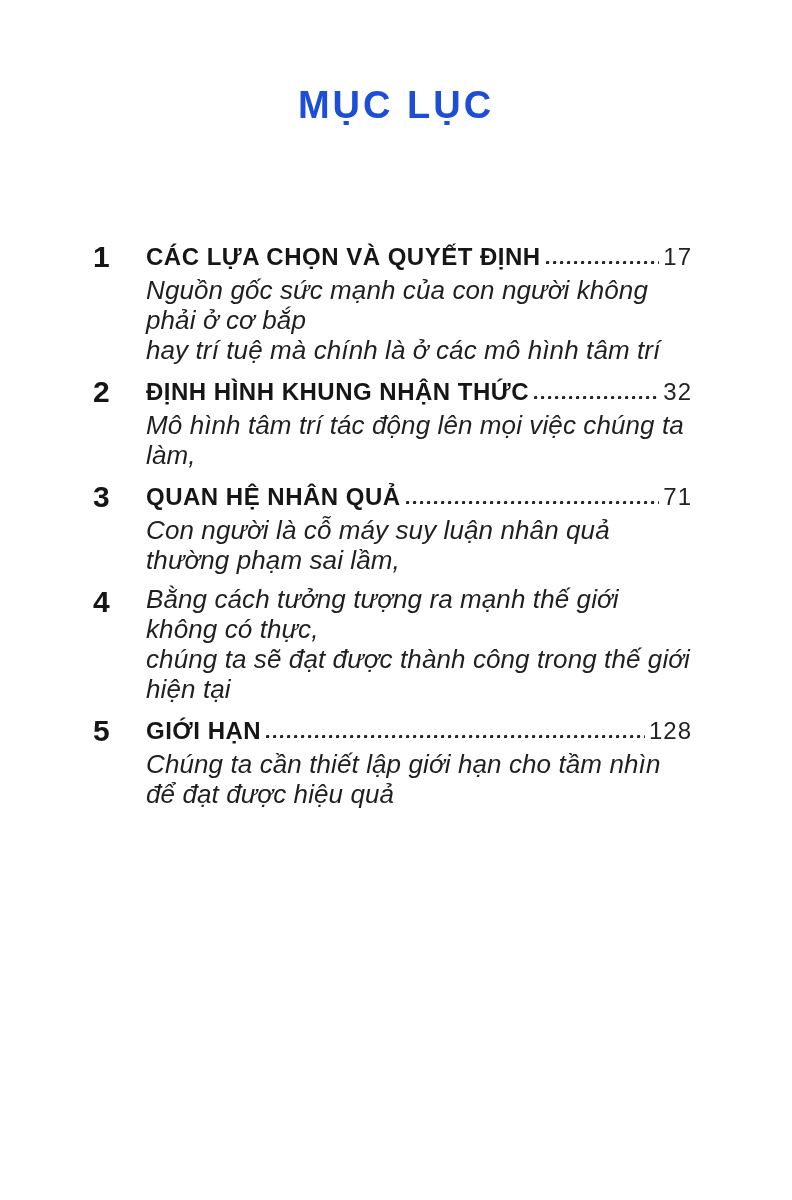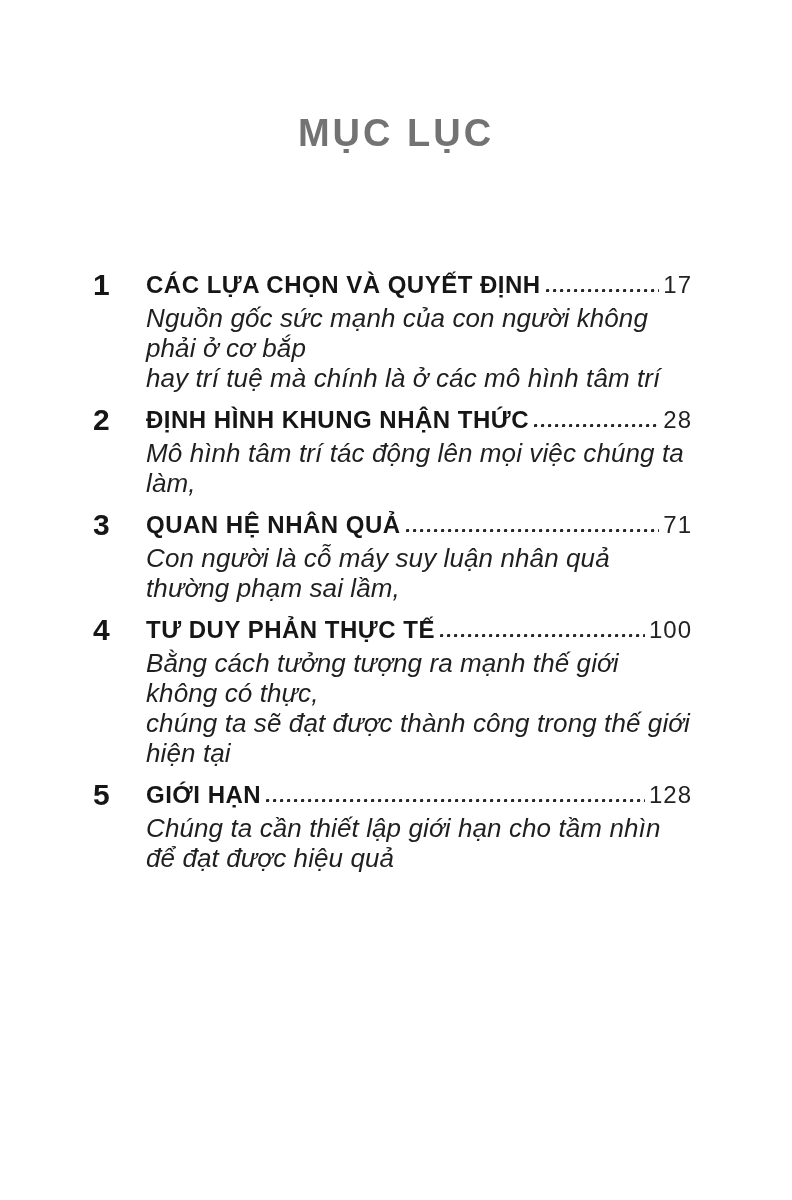--- a/index.html
+++ b/index.html
@@ -10,26 +10,26 @@
   .page {
     position: relative;
     width: 792px;
     height: 1200px;
     background: #ffffff;
     font-family: "Liberation Sans", sans-serif;
     color: #1a1a1a;
     overflow: hidden;
   }
   .page-title {
-    padding-top: 112px;
+    padding-top: 84px;
     text-align: center;
     font-size: 38px;
     font-weight: 700;
     letter-spacing: 3px;
-    color: #737373;
+    color: #1d4ed8;
   }
   .toc {
     margin: 112px 100px 0 93px; 
   }
   .entry {
     display: flex;
     margin-bottom: 9px;
   }
   .entry-num {
     width: 53px;
@@ -101,46 +101,41 @@
         <div class="entry-desc">hay trí tuệ mà chính là ở các mô hình tâm trí</div>
       </div>
     </div>
 
     <div class="entry">
       <div class="entry-num">2</div>
       <div class="entry-body">
         <div class="entry-heading">
           <span class="entry-title">ĐỊNH HÌNH KHUNG NHẬN THỨC</span>
           <span class="leader"></span>
-          <span class="entry-page">28</span>
+          <span class="entry-page">32</span>
         </div>
         <div class="entry-desc">Mô hình tâm trí tác động lên mọi việc chúng ta làm,</div>
       </div>
     </div>
 
     <div class="entry">
       <div class="entry-num">3</div>
       <div class="entry-body">
         <div class="entry-heading">
           <span class="entry-title">QUAN HỆ NHÂN QUẢ</span>
           <span class="leader"></span>
           <span class="entry-page">71</span>
         </div>
         <div class="entry-desc">Con người là cỗ máy suy luận nhân quả thường phạm sai lầm,</div>
       </div>
     </div>
 
     <div class="entry">
       <div class="entry-num">4</div>
       <div class="entry-body">
-        <div class="entry-heading">
-          <span class="entry-title">TƯ DUY PHẢN THỰC TẾ</span>
-          <span class="leader"></span>
-          <span class="entry-page">100</span>
-        </div>
         <div class="entry-desc">Bằng cách tưởng tượng ra mạnh thế giới không có thực,</div>
         <div class="entry-desc">chúng ta sẽ đạt được thành công trong thế giới hiện tại</div>
       </div>
     </div>
 
     <div class="entry">
       <div class="entry-num">5</div>
       <div class="entry-body">
         <div class="entry-heading">
           <span class="entry-title">GIỚI HẠN</span>

